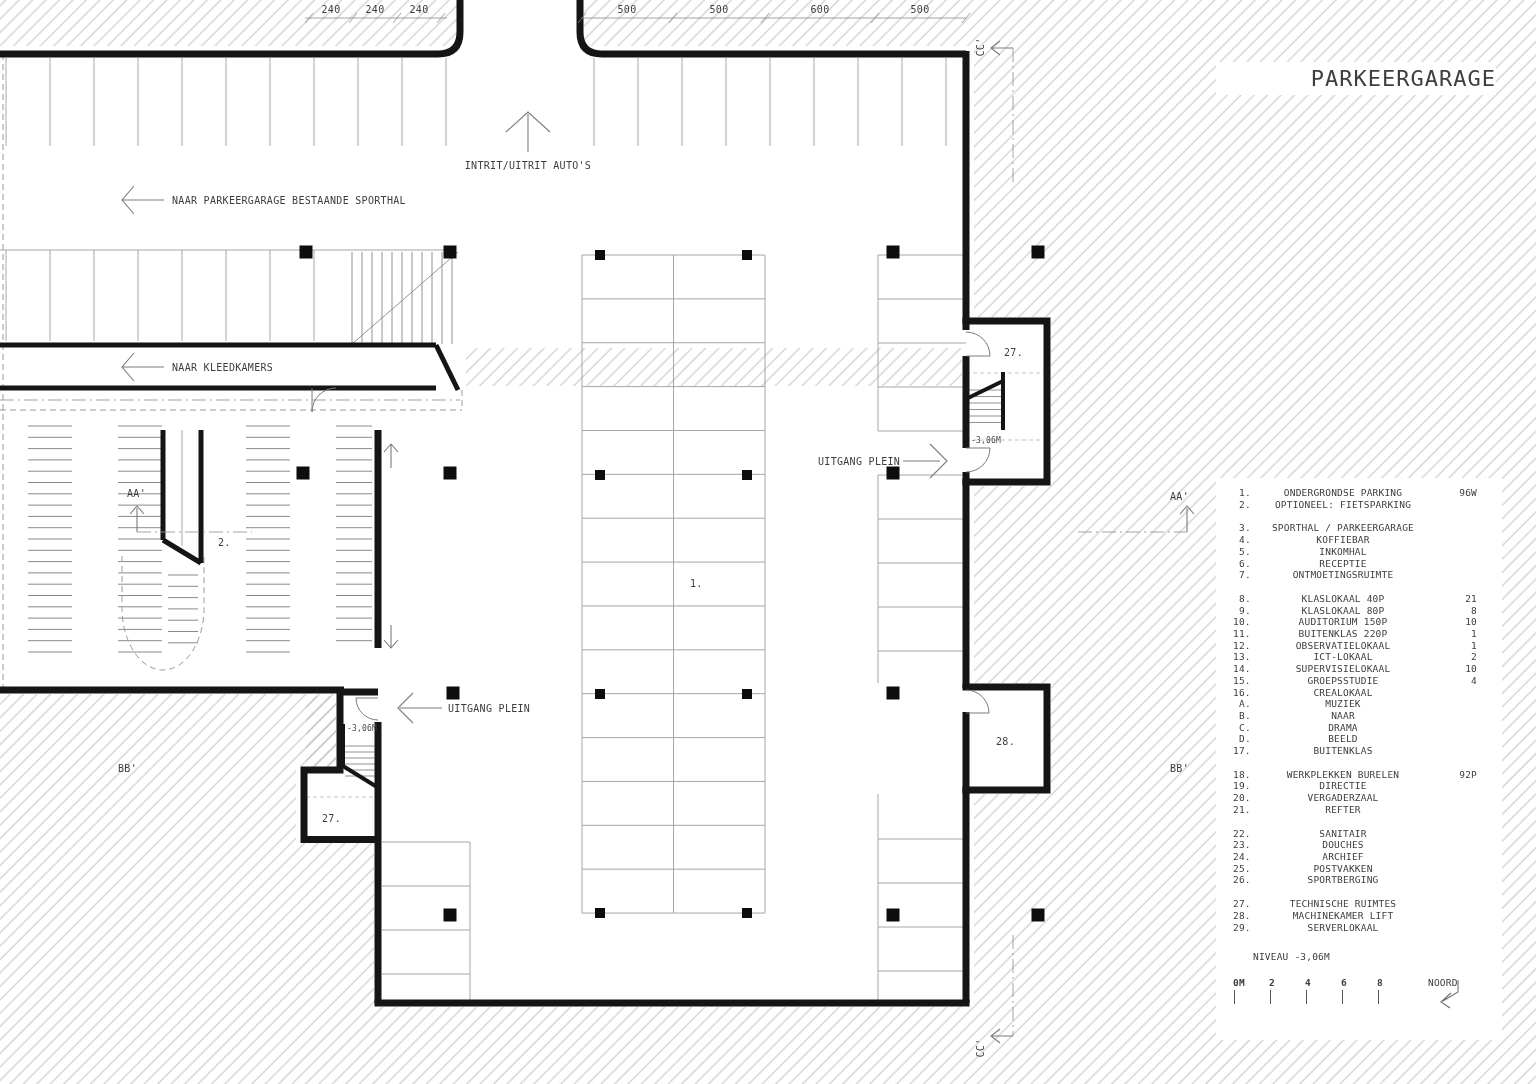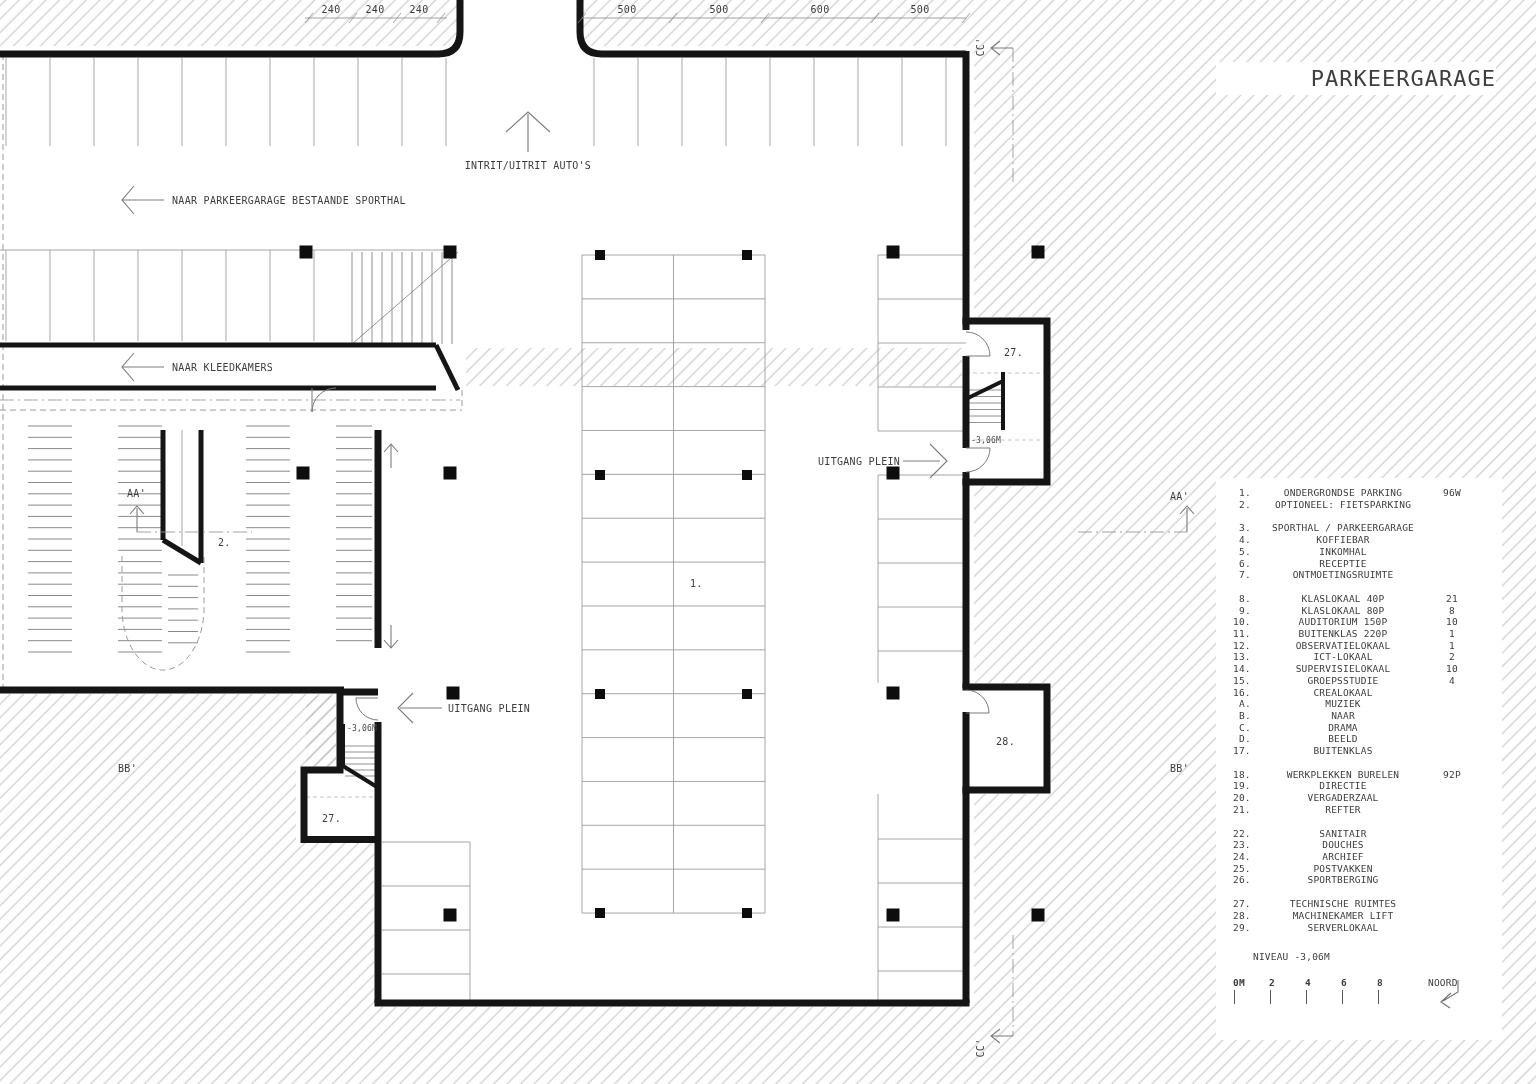--- a/index.html
+++ b/index.html
@@ -27,21 +27,21 @@
       display:flex;align-items:center;justify-content:flex-end;}
   #titlestrip span{font-size:22px;letter-spacing:1px;color:#3f3f3f;}
   
   #legend{position:absolute;left:1216px;top:478px;width:286px;height:562px;background:#fff;
       box-sizing:border-box;padding:9px 25px 8px 17px;color:#3c3c3c;font-size:9.5px;letter-spacing:0.2px;}
   .lg-group{margin-bottom:12px;}
   .lg-row{display:flex;line-height:11.7px;white-space:pre;}
   .lg-num{width:26px;flex:none;}
   .lg-num.letter{padding-left:6px;width:20px;}
   .lg-lab{flex:1;text-align:center;}
-  .lg-val{width:50px;flex:none;text-align:center;}
+  .lg-val{width:50px;flex:none;text-align:right;}
   #niveau{margin-top:18px;line-height:12px;margin-left:20px;}
   #scalebar{margin-top:14px;display:flex;align-items:flex-start;}
   .sc-cell{width:36px;flex:none;font-weight:bold;}
   .sc-cell .lbl{display:block;line-height:11px;}
   .sc-cell .tick{display:block;width:1px;height:14px;background:#555;margin-top:2px;margin-left:1px;}
   #noordcell{margin-left:15px;position:relative;}
   #noordcell .lbl{display:block;line-height:11px;}
 </style>
 </head>
 <body>

